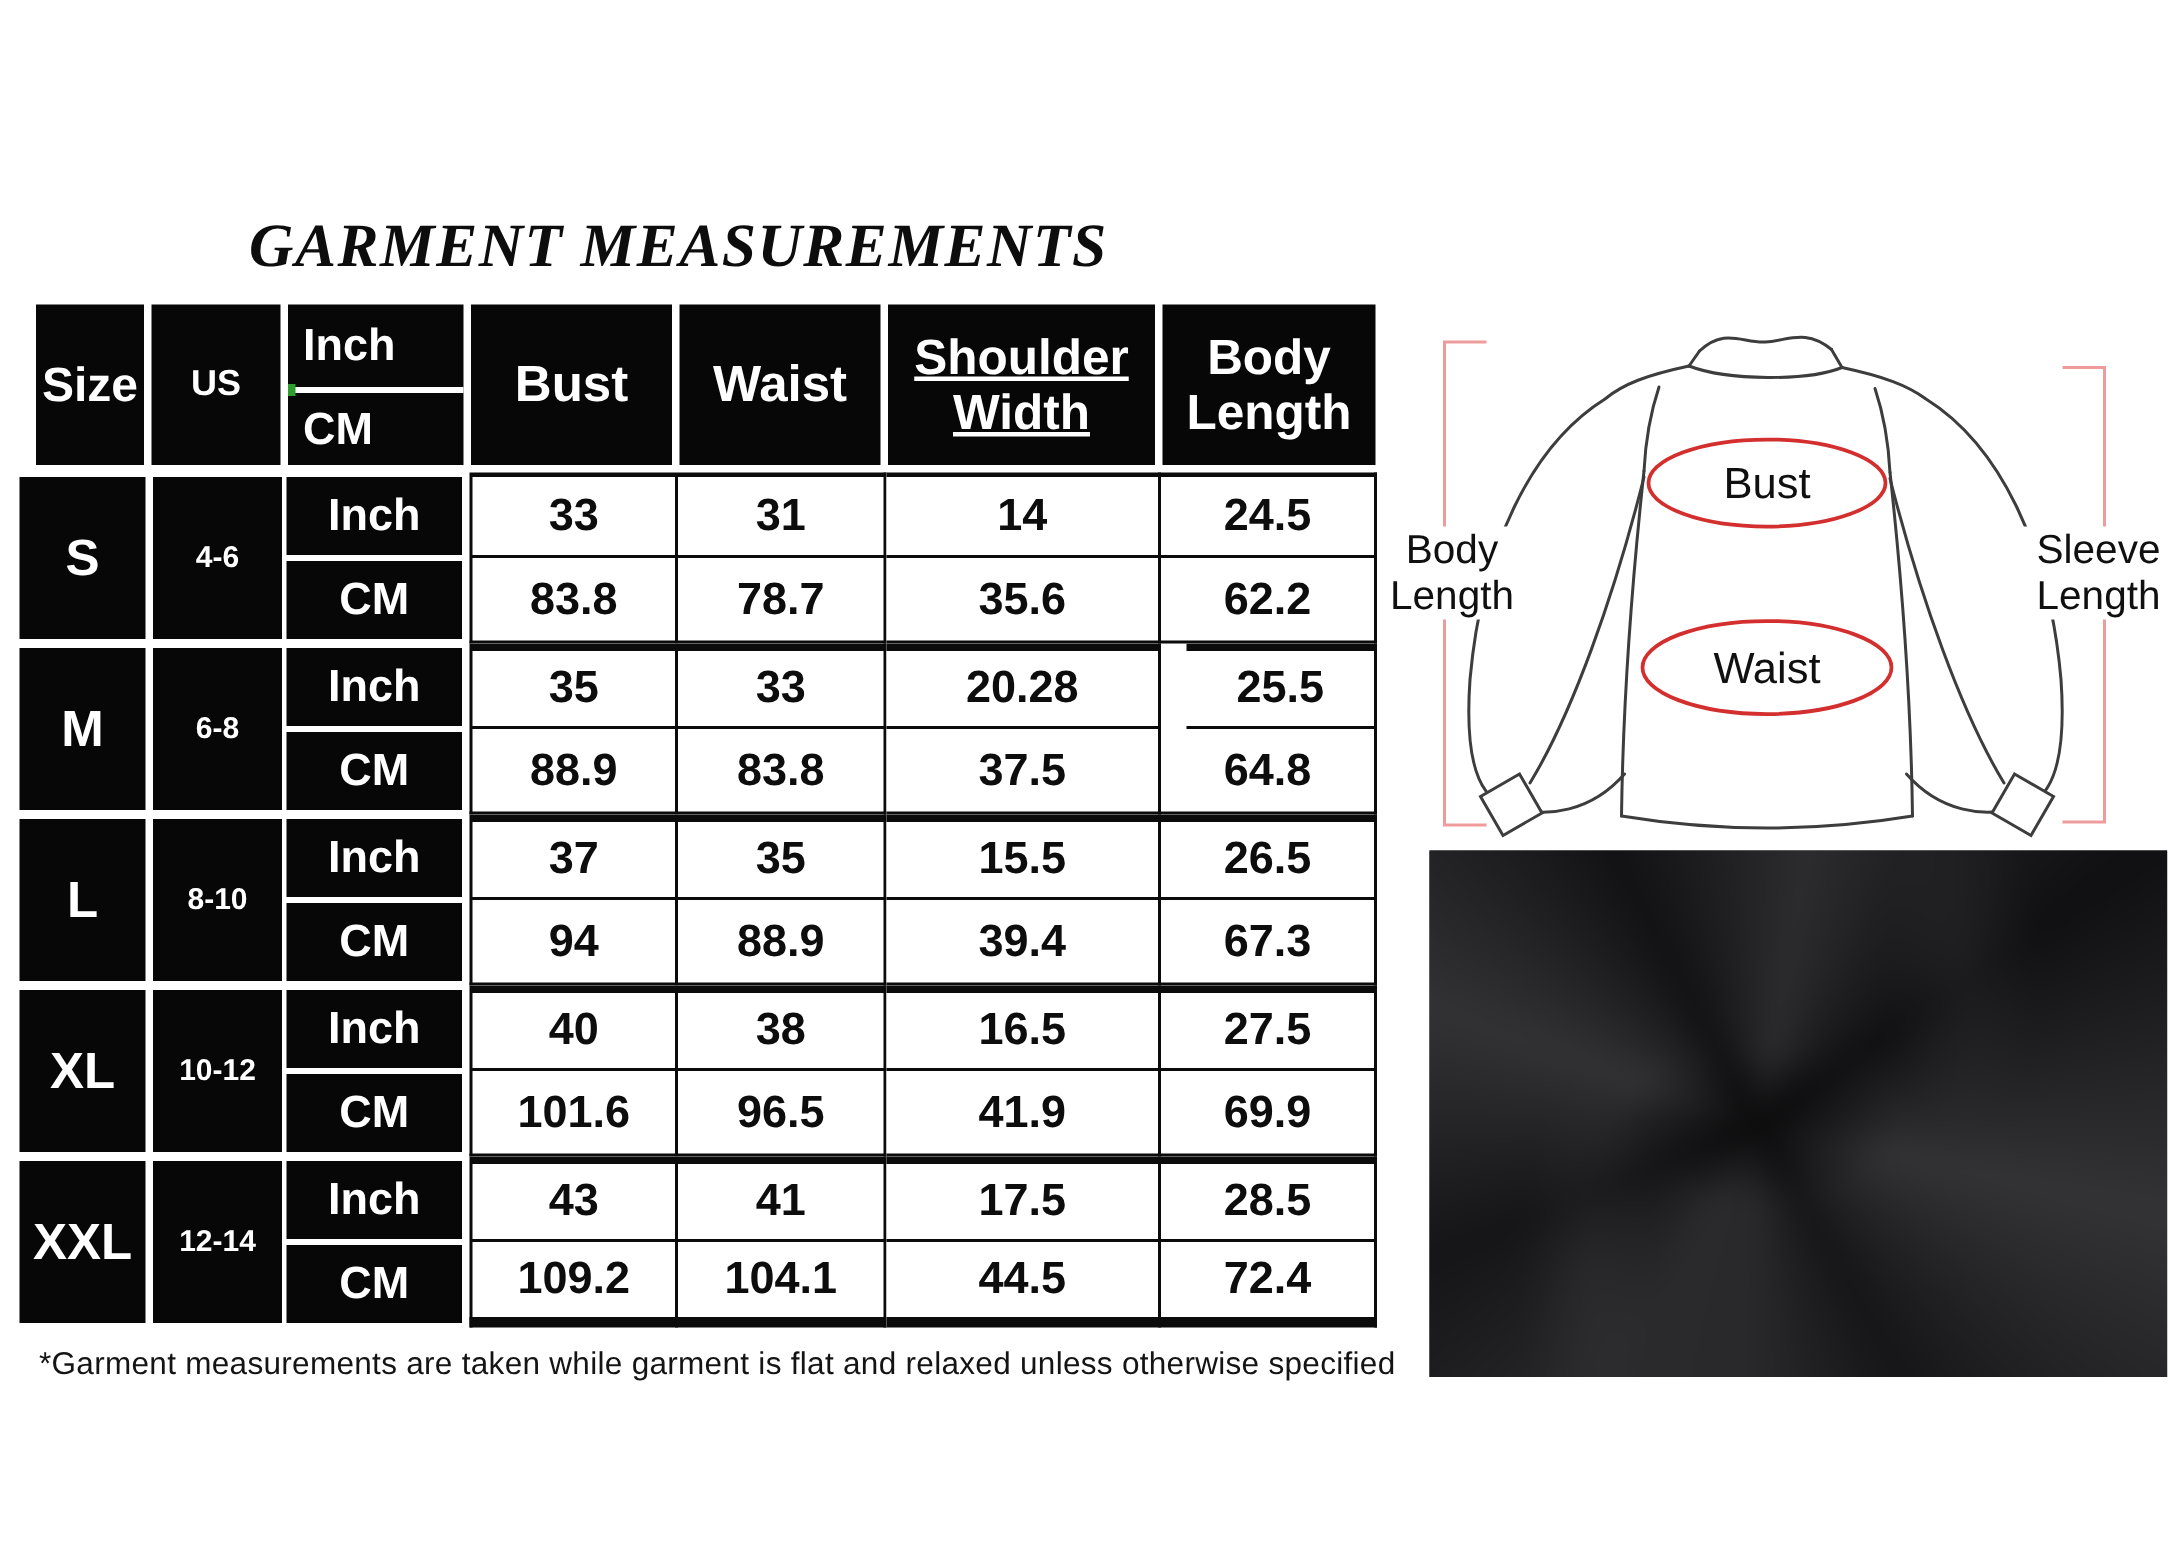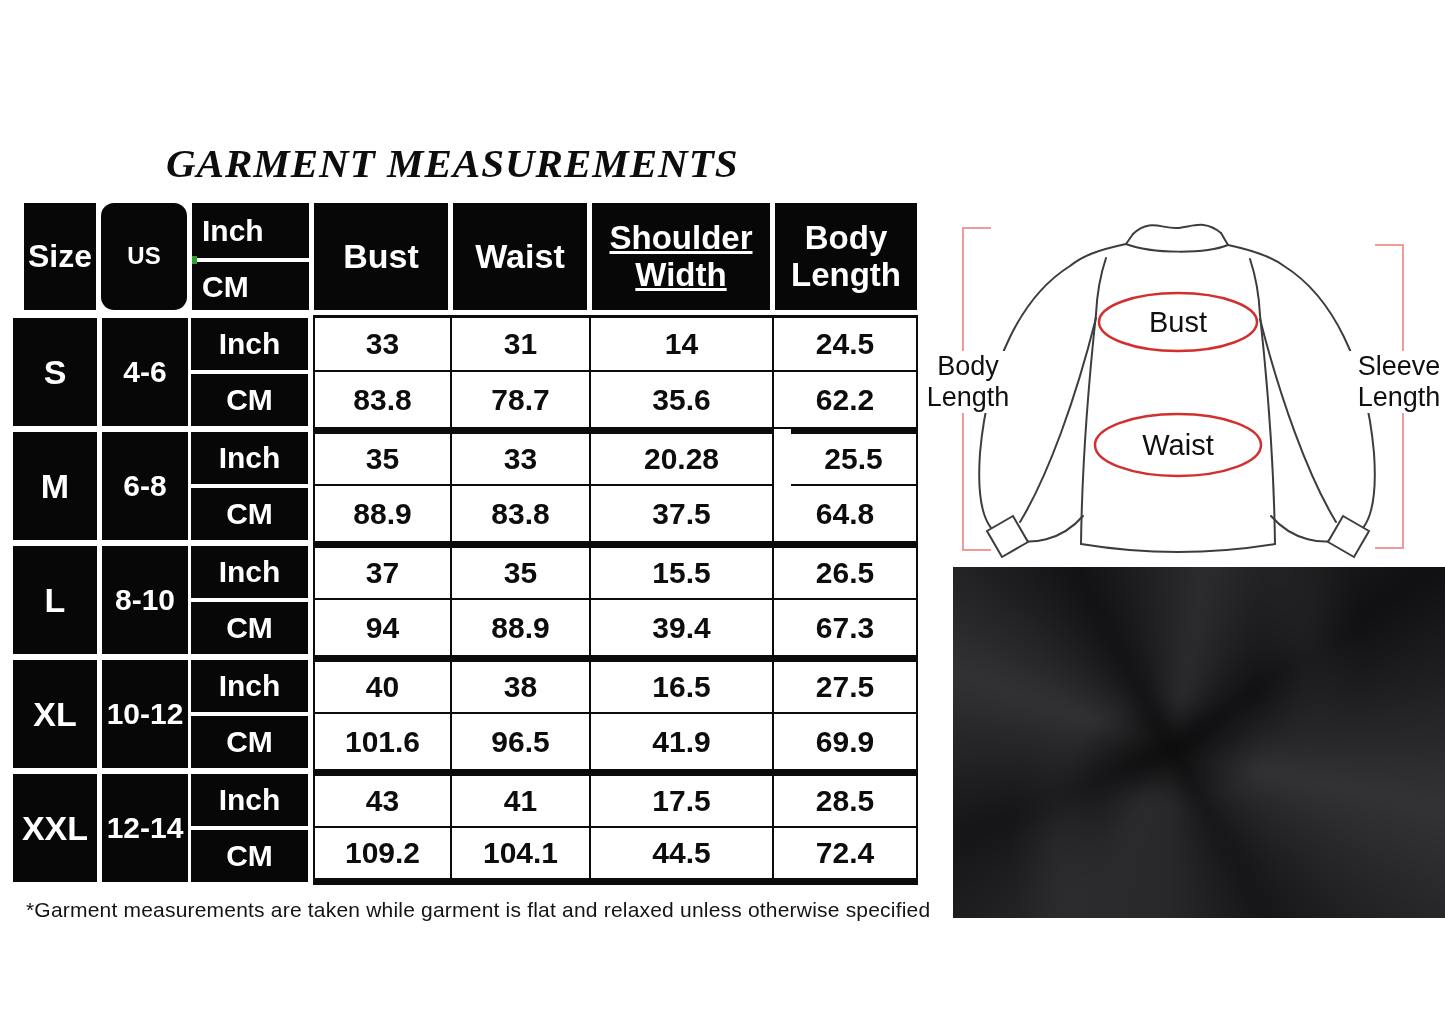--- a/index.html
+++ b/index.html
@@ -24,38 +24,38 @@
     grid-template-columns: 90px 91px 122px 139px 139px 183px 144px;
     grid-template-rows: 112px repeat(10, 57px);
   }
   .blk {
     background: var(--blk, #070707); color: #ffffff;
     display: flex; align-items: center; justify-content: center;
     font-weight: 700; text-align: center;
   }
   .hdr { grid-row: 1; margin: 0 4px 5px 1px; font-size: 33px; line-height: 1.1; }
   .hdr.c1 { grid-column: 1; margin-left: 14px; font-size: 32px; }
-  .hdr.c2 { grid-column: 2; font-size: 24px; border-radius: 13px; }
+  .hdr.c2 { grid-column: 2; font-size: 24px; }
   .hdr.c3 { grid-column: 3; }
   .hdr.c4 { grid-column: 4; font-size: 34px; }
   .hdr.c5 { grid-column: 5; font-size: 34px; }
   .hdr.c6 { grid-column: 6; text-decoration: underline; }
   .hdr.c7 { grid-column: 7; margin-right: 1px; }
   .unit-hdr { position: relative; display: block; }
   .u-inch, .u-cm {
     position: absolute; left: 10px; right: 0;
     display: flex; align-items: center;
     font-size: 30px; font-weight: 700; color: #fff;
   }
   .u-inch { top: 0; height: 55px; }
   .u-cm   { top: 59px; height: 48px; }
   .divider { position: absolute; left: 0; right: 0; top: 55px; height: 4px; background: #ffffff; }
   .green-dot { position: absolute; left: 0; top: 53px; width: 5px; height: 8px; background: var(--green, #2f9e2f); z-index: 2; }
   .size-cell { font-size: 34px; margin: 3px 3px 3px 3px; }
-  .us-cell   { font-size: 30px; margin: 3px 3px 3px 2px; }
+  .us-cell   { font-size: 20px; margin: 3px 3px 3px 2px; }
   .unit-cell { font-size: 30px; }
   .unit-cell.inch { margin: 3px 5px 2px 0; }
   .unit-cell.cm   { margin: 2px 5px 3px 0; }
   .val {
     background: #ffffff; color: #0d0d0d;
     display: flex; align-items: center; justify-content: center;
     font-weight: 700; font-size: 30px;
     border-right: 2px solid #0b0b0b; border-bottom: 2px solid #0b0b0b;
   }
   .val.first { border-left: 2px solid #0b0b0b; }

